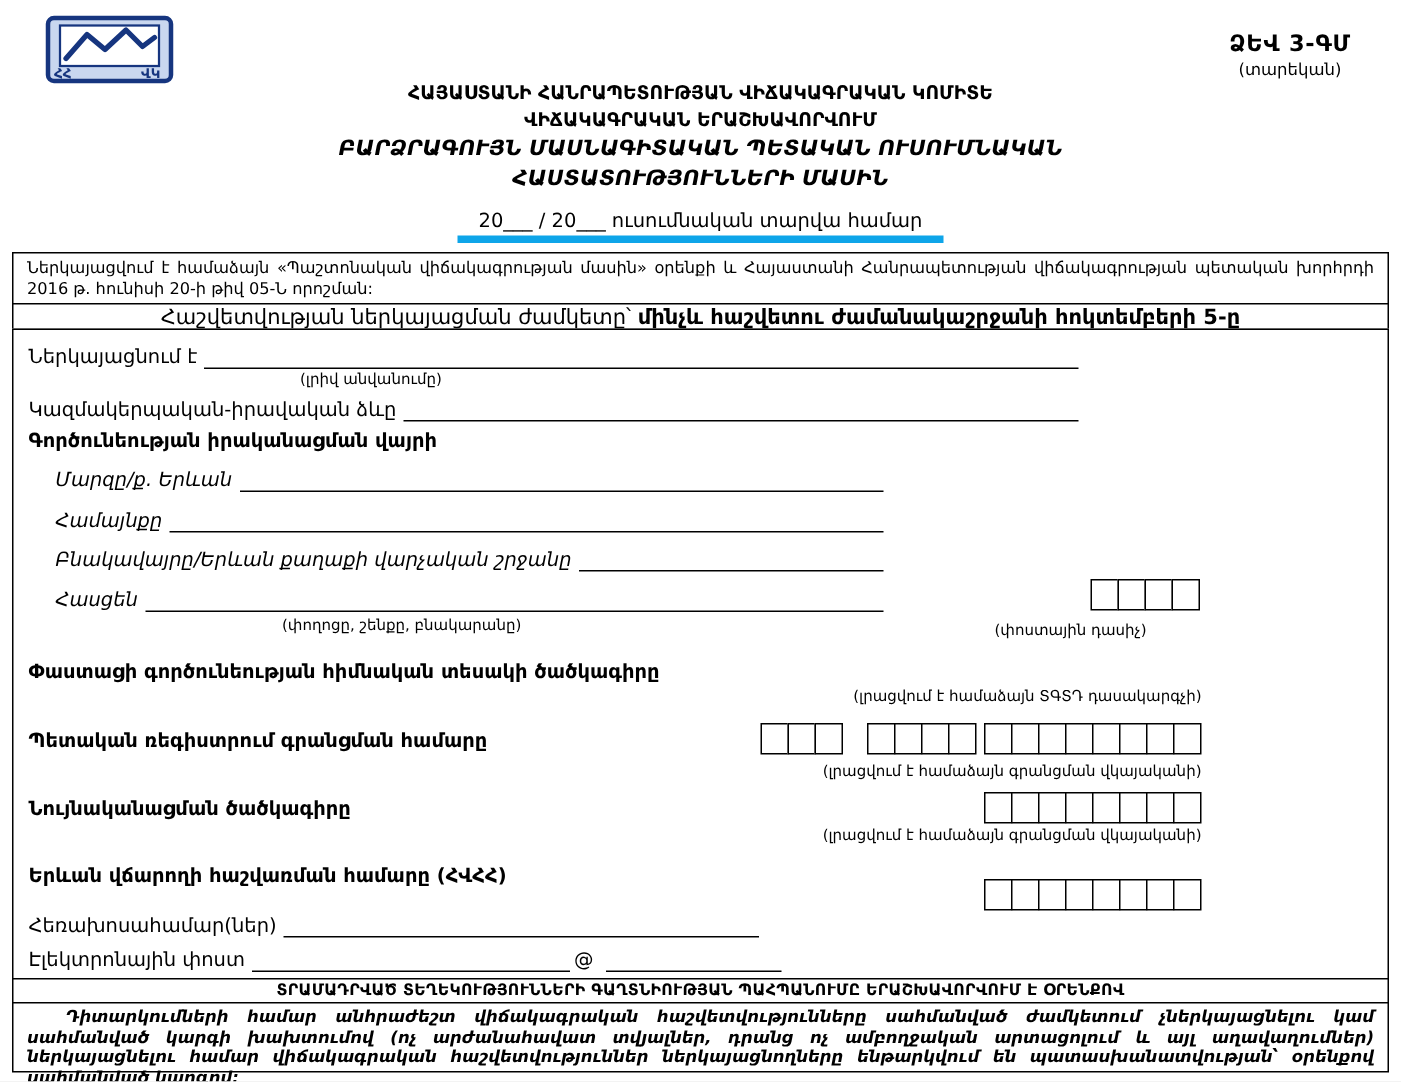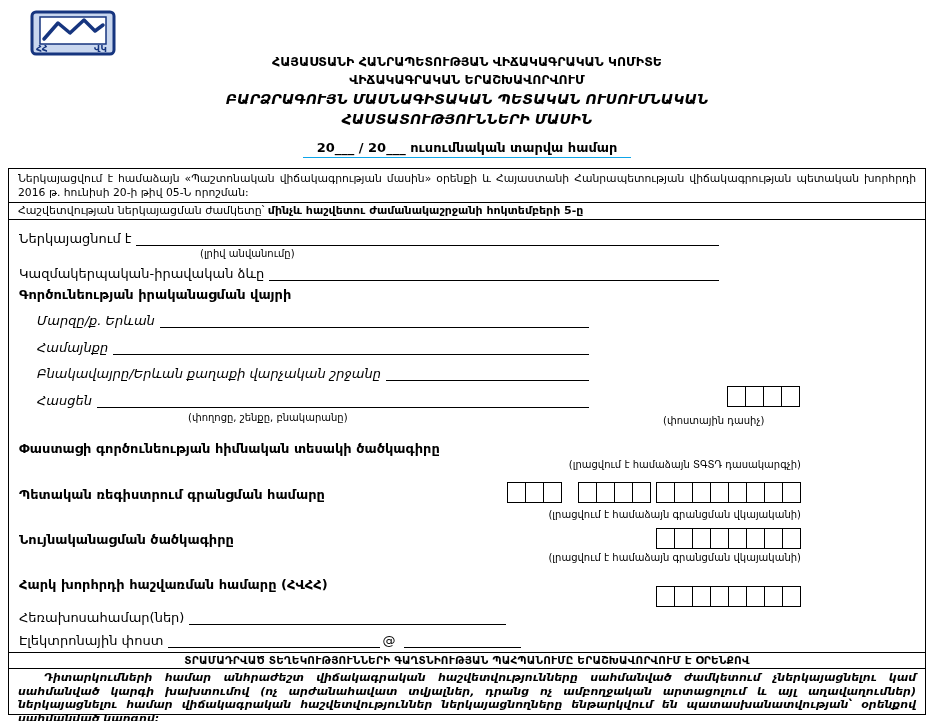--- a/index.html
+++ b/index.html
@@ -12,25 +12,25 @@
   
   .logo { position:absolute; left:30px; top:10px;text-align:center; }
   .logotxt { font-family:"DejaVu Sans", sans-serif; font-size:9px; font-weight:bold; fill:#16357f; }
   .formcode { position:absolute; right:24px; top:20px; width:100px; text-align:center; }
   .code { font-size:15px; font-weight:bold; letter-spacing:.5px; }
   .period { font-size:11px; margin-top:2px; }
   .title { position:absolute; left:0; width:100%; text-align:center; font-weight:bold; }
   .t-committee { font-size:12.5px; }
   .t-subject { font-size:14px;font-style:italic; }
   .yearwrap { position:absolute; left:0; width:100%; text-align:center; font-weight:normal; font-size:13px; }
-  .year { display:inline-block; border-bottom:1px solid #0ea5e9; padding:0 14px 2px;font-weight:bold; }
+  .year { display:inline-block; border-bottom:5px solid #0ea5e9; padding:0 14px 2px; }
   
   .bx { position:absolute; left:8px; width:918px; border:1px solid #000; background:#fff; }
   .legal { font-size:10.8px; line-height:13.5px; padding:3px 9px; text-align:justify; }
-  .deadline { font-size:11px; padding:1px 9px; white-space:nowrap; }
+  .deadline { font-size:14px; padding:1px 9px; white-space:nowrap;text-align:center; }
   .gtxt { font-size:10.5px; font-weight:bold; text-align:center; padding-top:1px; letter-spacing:.2px; }
   .liab { font-size:11px; font-weight:bold; font-style:italic; text-align:justify; line-height:13.5px; padding:2px 9px; text-indent:26px; }
   
   .main { font-size:13px; }
   .frow { position:absolute; display:flex; align-items:flex-end; height:17px; }
   .lbl { white-space:nowrap; }
   .b { font-weight:bold; }
   .it { font-style:italic; }
   .fill { flex:1; border-bottom:1px solid #000; margin-left:5px; min-width:10px; }
   .hint { position:absolute; font-size:10px; line-height:12px; }
@@ -50,20 +50,24 @@
   <div class="logo">
     <svg width="86" height="46" viewBox="0 0 86 46">
       <rect x="2" y="2" width="82" height="42" rx="4" fill="#c9d7ef" stroke="#16357f" stroke-width="3"></rect>
       <rect x="10" y="7" width="66" height="27" fill="#ffffff" stroke="#16357f" stroke-width="1.5"></rect>
       <polyline points="14,29 28,13 40,23 54,10 65,21 73,15" fill="none" stroke="#16357f" stroke-width="3.5" stroke-linejoin="round" stroke-linecap="round"></polyline>
       <text x="6" y="42" class="logotxt">ՀՀ</text>
       <text x="64" y="42" class="logotxt">ՎԿ</text>
     </svg>
   </div>
 
+  <div class="formcode">
+    <div class="code">ՁԵՎ 3-ԳՄ</div>
+    <div class="period">(տարեկան)</div>
+  </div>
 
   <div class="title t-committee" style="top:54px">ՀԱՅԱՍՏԱՆԻ ՀԱՆՐԱՊԵՏՈՒԹՅԱՆ ՎԻՃԱԿԱԳՐԱԿԱՆ ԿՈՄԻՏԵ</div>
   <div class="title t-committee" style="top:72px">ՎԻՃԱԿԱԳՐԱԿԱՆ ԵՐԱՇԽԱՎՈՐՎՈՒՄ</div>
   <div class="title t-subject" style="top:91px">ԲԱՐՁՐԱԳՈՒՅՆ ՄԱՍՆԱԳԻՏԱԿԱՆ ՊԵՏԱԿԱՆ ՈՒՍՈՒՄՆԱԿԱՆ</div>
   <div class="title t-subject" style="top:111px">ՀԱՍՏԱՏՈՒԹՅՈՒՆՆԵՐԻ ՄԱՍԻՆ</div>
   <div class="yearwrap" style="top:140px">
     <span class="year">20___ / 20___  ուսումնական տարվա համար</span>
   </div>
 
   <div class="bx" style="top:168px;height:35px">
@@ -150,21 +154,21 @@
         <span class="cell"></span>
         <span class="cell"></span>
         <span class="cell"></span>
         <span class="cell"></span>
         <span class="cell"></span>
         <span class="cell"></span>
         <span class="cell"></span>
       </div>
     <div class="hint rgt" style="left:392px;top:332px;width:400px">(լրացվում է համաձայն գրանցման վկայականի)</div>
 
-    <div class="heading" style="left:10px;top:357px">Հարկ խորհրդի հաշվառման համարը (ՀՎՀՀ)</div>
+    <div class="heading" style="left:10px;top:357px">Երևան վճարողի հաշվառման համարը (ՀՎՀՀ)</div>
     <div class="cells" style="left:647px;top:366px">
         <span class="cell"></span>
         <span class="cell"></span>
         <span class="cell"></span>
         <span class="cell"></span>
         <span class="cell"></span>
         <span class="cell"></span>
         <span class="cell"></span>
         <span class="cell"></span>
       </div>

